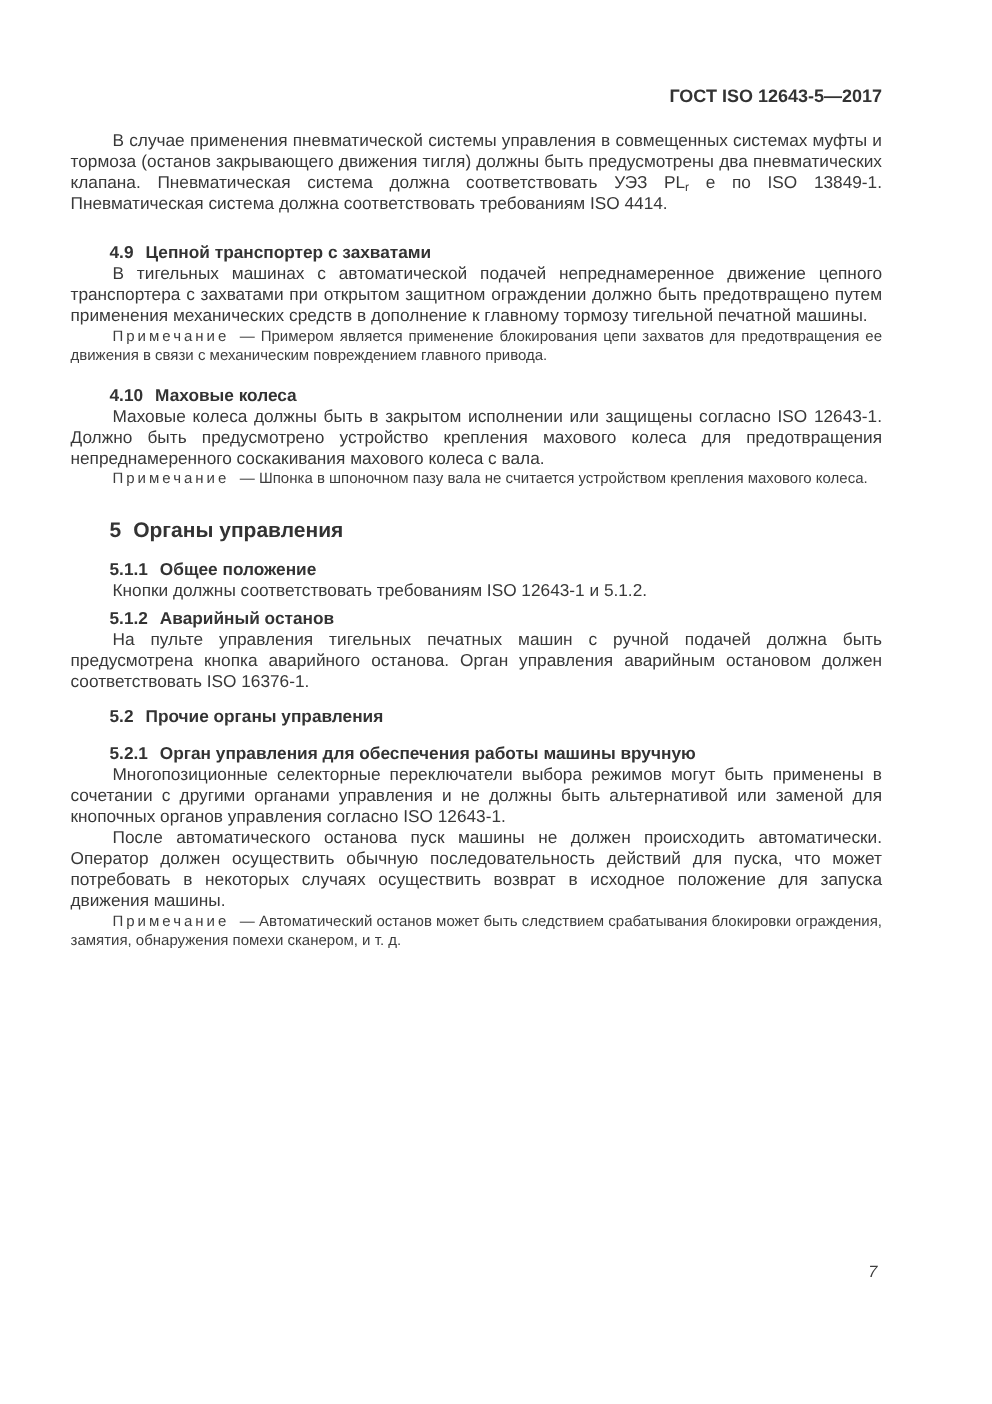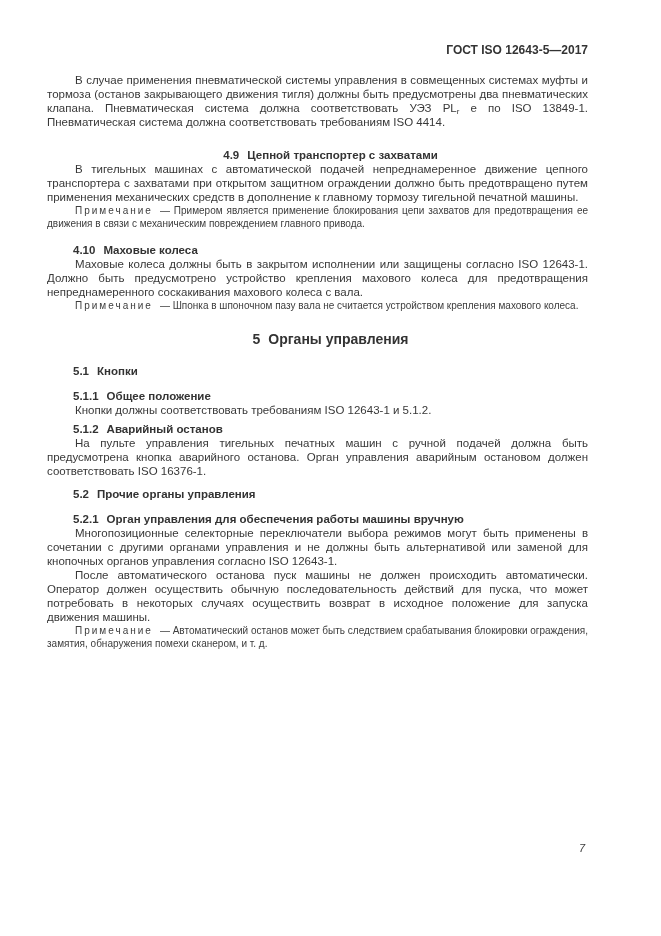--- a/index.html
+++ b/index.html
@@ -12,21 +12,21 @@
     width: 661px;
     height: 936px;
     background: #ffffff;
     font-family: "Liberation Sans", sans-serif;
     color: #383838;
     overflow: hidden;
   }
   .content {
     position: absolute;
     left: 47px;
-    top: 44px;
+    top: 58px;
     width: 541px;
   }
   .doc-header {
     font-size: 12px;
     line-height: 13px;
     font-weight: bold;
     text-align: right;
     margin: 0 0 16px 0;
     color: #333333;
   }
@@ -78,21 +78,21 @@
     color: #3d3d3d;
   }
   .mt3  { margin-top: 3px; }
   .mt5  { margin-top: 5px; }
   .mt7  { margin-top: 7px; }
   .mt9  { margin-top: 9px; }
   .mt10 { margin-top: 10px; }
   .mt11 { margin-top: 11px; }
   .mt13 { margin-top: 13px; }
   .mt16 { margin-top: 16px; }
-  .mt19 { margin-top: 19px; text-align: center; }
+  .mt19 { margin-top: 19px; }
   .mt31 { margin-top: 31px; }
 </style>
 </head>
 <body>
 
 <div class="page">
   <div class="content">
 
     <div class="doc-header">ГОСТ ISO 12643-5—2017</div>
 
@@ -101,21 +101,20 @@
     <h3 class="h-sub mt19"><span class="num">4.9</span><span>Цепной транспортер с захватами</span></h3>
     <p class="body mt3">В тигельных машинах с автоматической подачей непреднамеренное движение цепного транспортера с захватами при открытом защитном ограждении должно быть предотвращено путем применения механических средств в дополнение к главному тормозу тигельной печатной машины.</p>
     <p class="note mt5"><span class="note-label">Примечание</span><span class="note-text">— Примером является применение блокирования цепи захватов для предотвращения ее движения в связи с механическим повреждением главного привода.</span></p>
 
     <h3 class="h-sub mt13"><span class="num">4.10</span><span>Маховые колеса</span></h3>
     <p class="body mt3">Маховые колеса должны быть в закрытом исполнении или защищены согласно ISO 12643-1. Должно быть предусмотрено устройство крепления махового колеса для предотвращения непреднамеренного соскакивания махового колеса с вала.</p>
     <p class="note mt5"><span class="note-label">Примечание</span><span class="note-text">— Шпонка в шпоночном пазу вала не считается устройством крепления махового колеса.</span></p>
 
     <h2 class="h-section mt19"><span class="num">5</span><span>Органы управления</span></h2>
 
-    <h3 class="h-sub mt16"><span class="num">5.1</span><span>Кнопки</span></h3>
 
     <h3 class="h-sub mt11"><span class="num">5.1.1</span><span>Общее положение</span></h3>
     <p class="body mt3">Кнопки должны соответствовать требованиям ISO 12643-1 и 5.1.2.</p>
 
     <h3 class="h-sub mt5"><span class="num">5.1.2</span><span>Аварийный останов</span></h3>
     <p class="body mt3">На пульте управления тигельных печатных машин с ручной подачей должна быть предусмотрена кнопка аварийного останова. Орган управления аварийным остановом должен соответствовать ISO 16376-1.</p>
 
     <h3 class="h-sub mt9"><span class="num">5.2</span><span>Прочие органы управления</span></h3>
 
     <h3 class="h-sub mt11"><span class="num">5.2.1</span><span>Орган управления для обеспечения работы машины вручную</span></h3>

